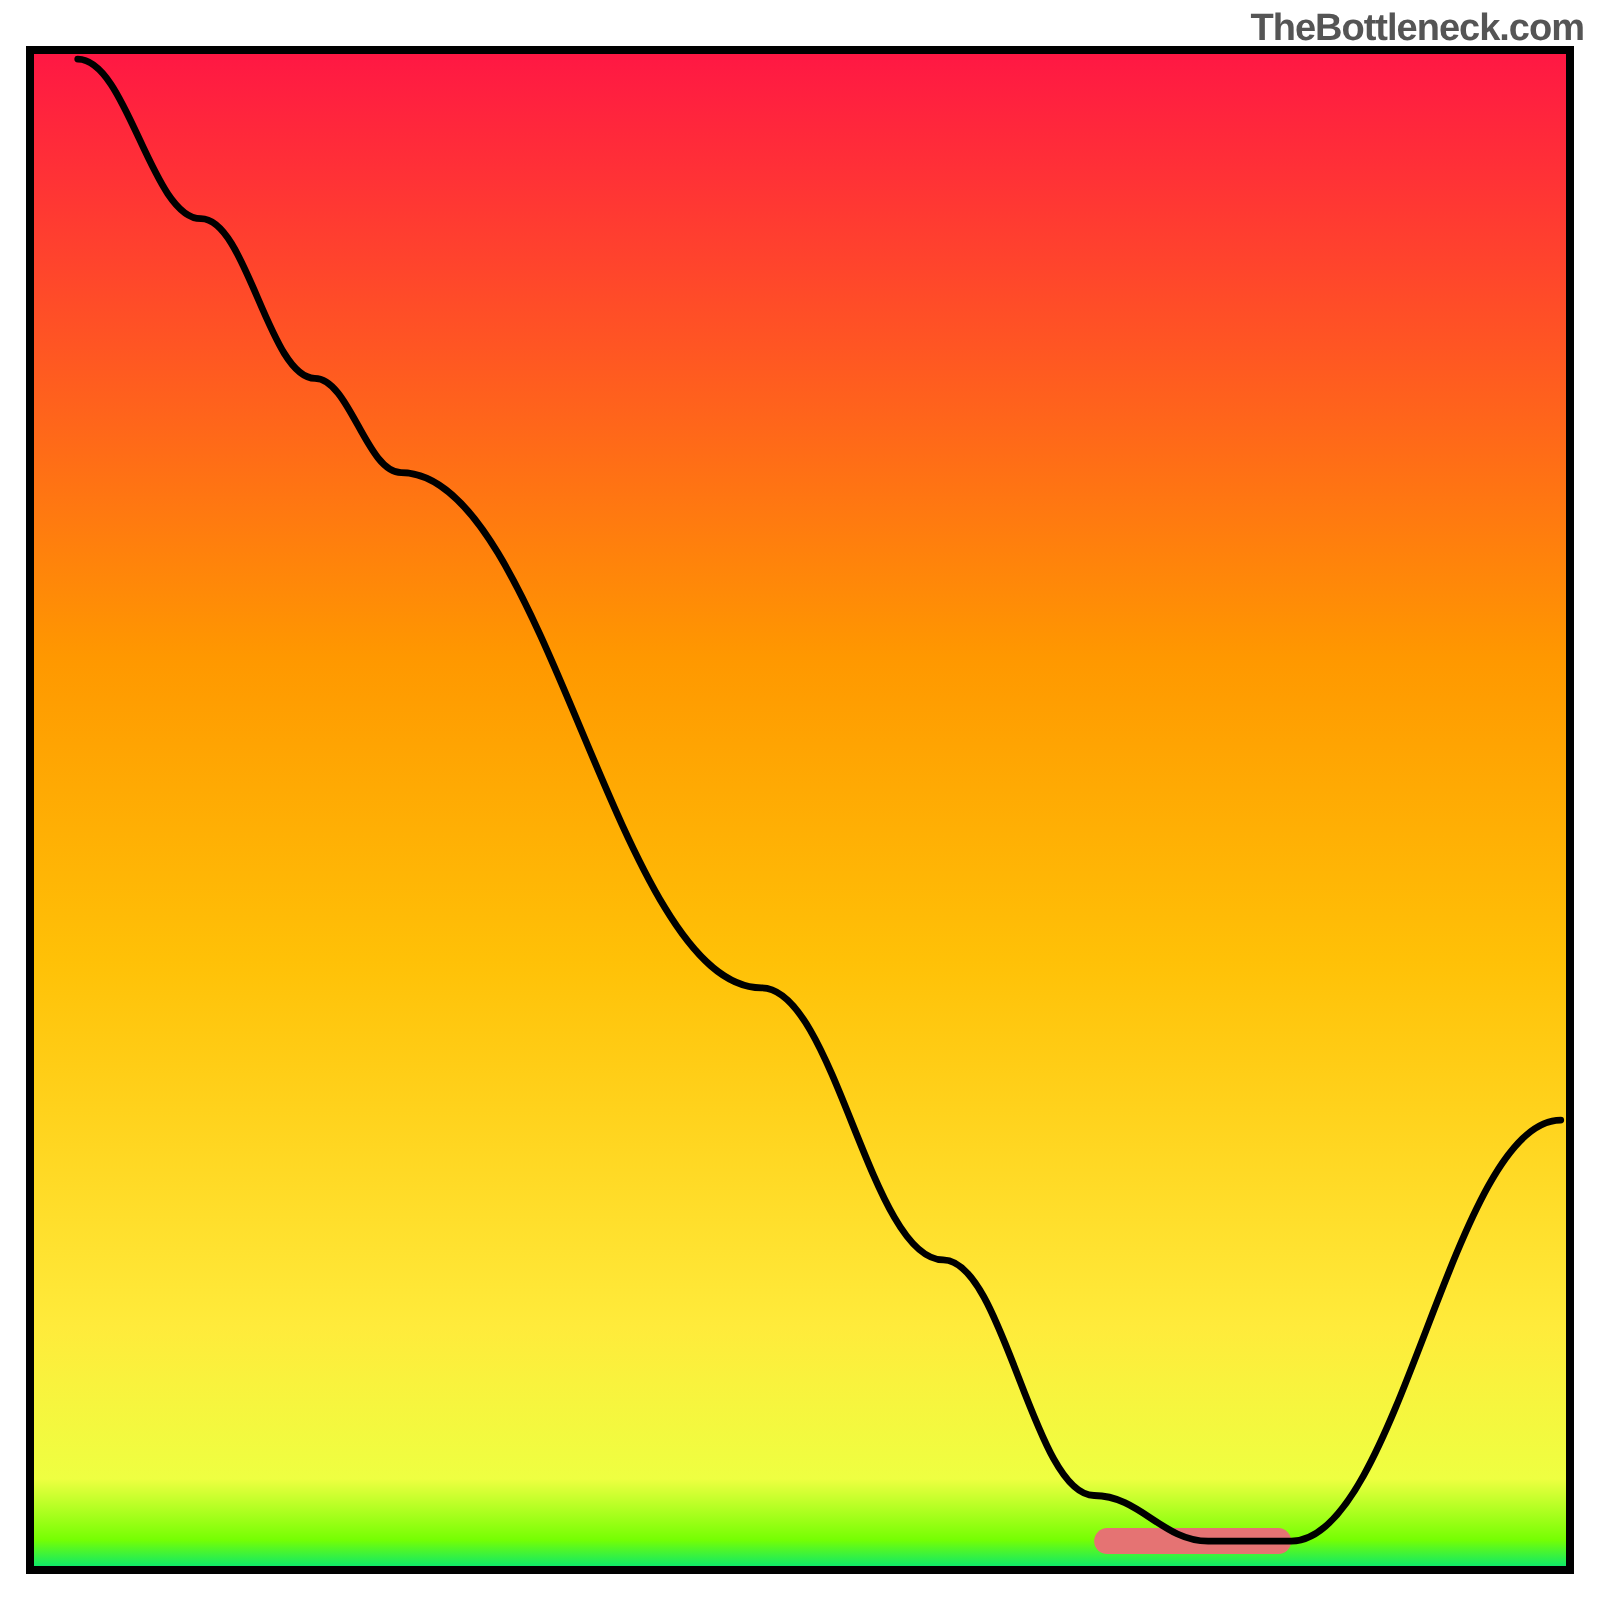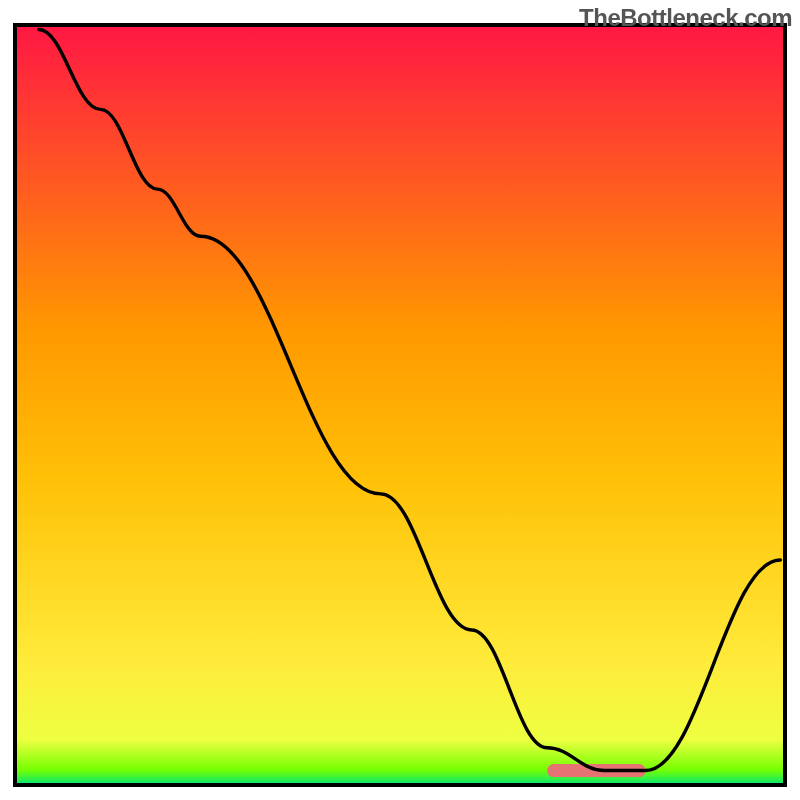--- a/index.html
+++ b/index.html
@@ -16,21 +16,21 @@
     top: 0;
     left: 0;
     width: 800px;
     height: 800px;
   }
   .watermark {
     position: absolute;
     top: 4px;
     right: 8px;
     color: #555555;
-    font-size: 24px;
+    font-size: 19px;
     font-weight: bold;
     font-family: Arial, sans-serif;
     letter-spacing: -0.5px;
   }
   svg { display: block; }
 </style>
 </head>
 <body>
 
 <div class="chart-container">

